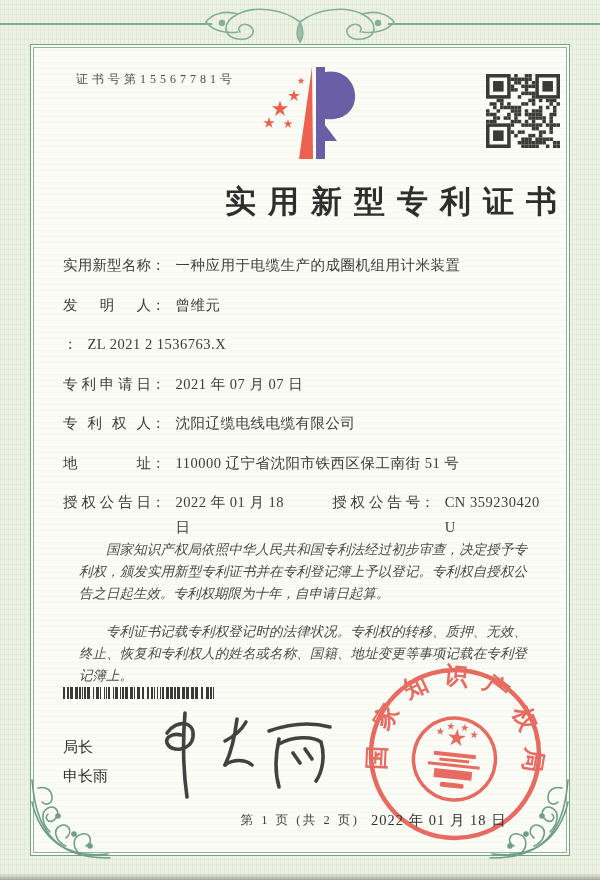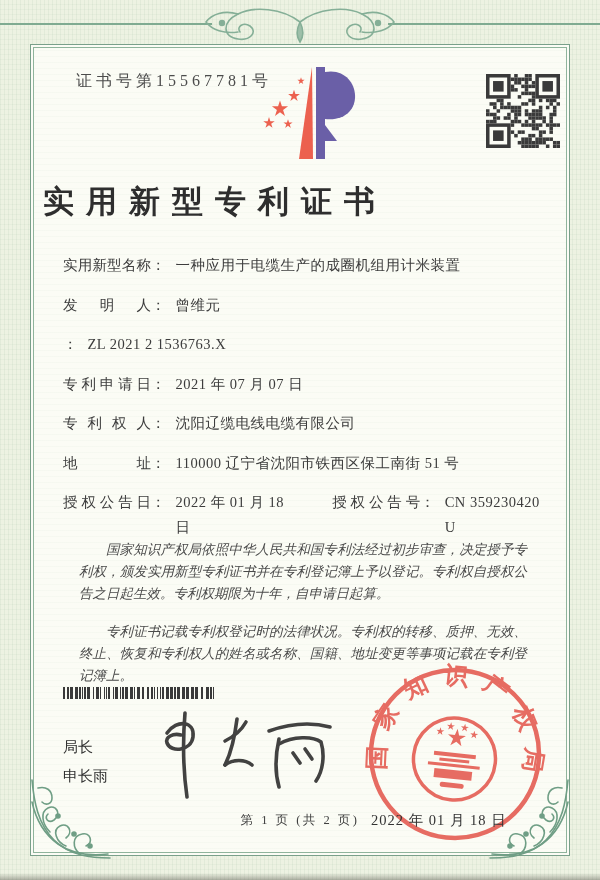--- a/index.html
+++ b/index.html
@@ -19,24 +19,24 @@
     border:1.5px solid #79a08a;
     background:#fbfcf5;
     background-image:repeating-linear-gradient(0deg, rgba(150,180,150,.05) 0 1px, rgba(255,255,255,0) 1px 6px);
     box-shadow:inset 0 0 0 2px #fbfcf5, inset 0 0 0 3px #8fb49c;
   }
   .top-ornament{position:absolute;left:0;top:2px;width:600px;height:44px;}
   .corner-flourish{position:absolute;width:92px;height:92px;}
   .corner-flourish.bl{left:24px;bottom:16px;}
   .corner-flourish.br{right:24px;bottom:16px;transform:scaleX(-1);}
   
-  .cert-no{position:absolute;left:45px;top:26px;font-size:16px;letter-spacing:4px;color:#4c4c4c;}
+  .cert-no{position:absolute;left:45px;top:26px;font-size:12px;letter-spacing:4px;color:#4c4c4c;}
   .logo{position:absolute;left:218px;top:18px;}
   .qr{position:absolute;left:455px;top:29px;width:74px;height:74px;}
-  .title{position:absolute;left:0;right:0;top:136px;text-align:left;font-size:31px;font-weight:bold;letter-spacing:12px;padding-left:12px;color:#2e2e2e;}
+  .title{position:absolute;left:0;right:0;top:136px;text-align:right;font-size:31px;font-weight:bold;letter-spacing:12px;padding-left:12px;color:#2e2e2e;}
   
   .fields{position:absolute;left:32px;right:28px;top:208px;font-size:14.5px;color:#3c3c3c;}
   .frow{display:flex;margin-bottom:14.5px;line-height:25px;}
   .flabel{display:inline-block;width:88px;text-align:justify;text-align-last:justify;flex:none;}
   .fcolon{flex:none;margin-right:10px;}
   .fvalue{letter-spacing:.5px;}
   .grant-row{display:flex;line-height:25px;margin-top:2px;}
   .grant-pair{display:flex;}
   .grant-pair.second{margin-left:44px;}
   

